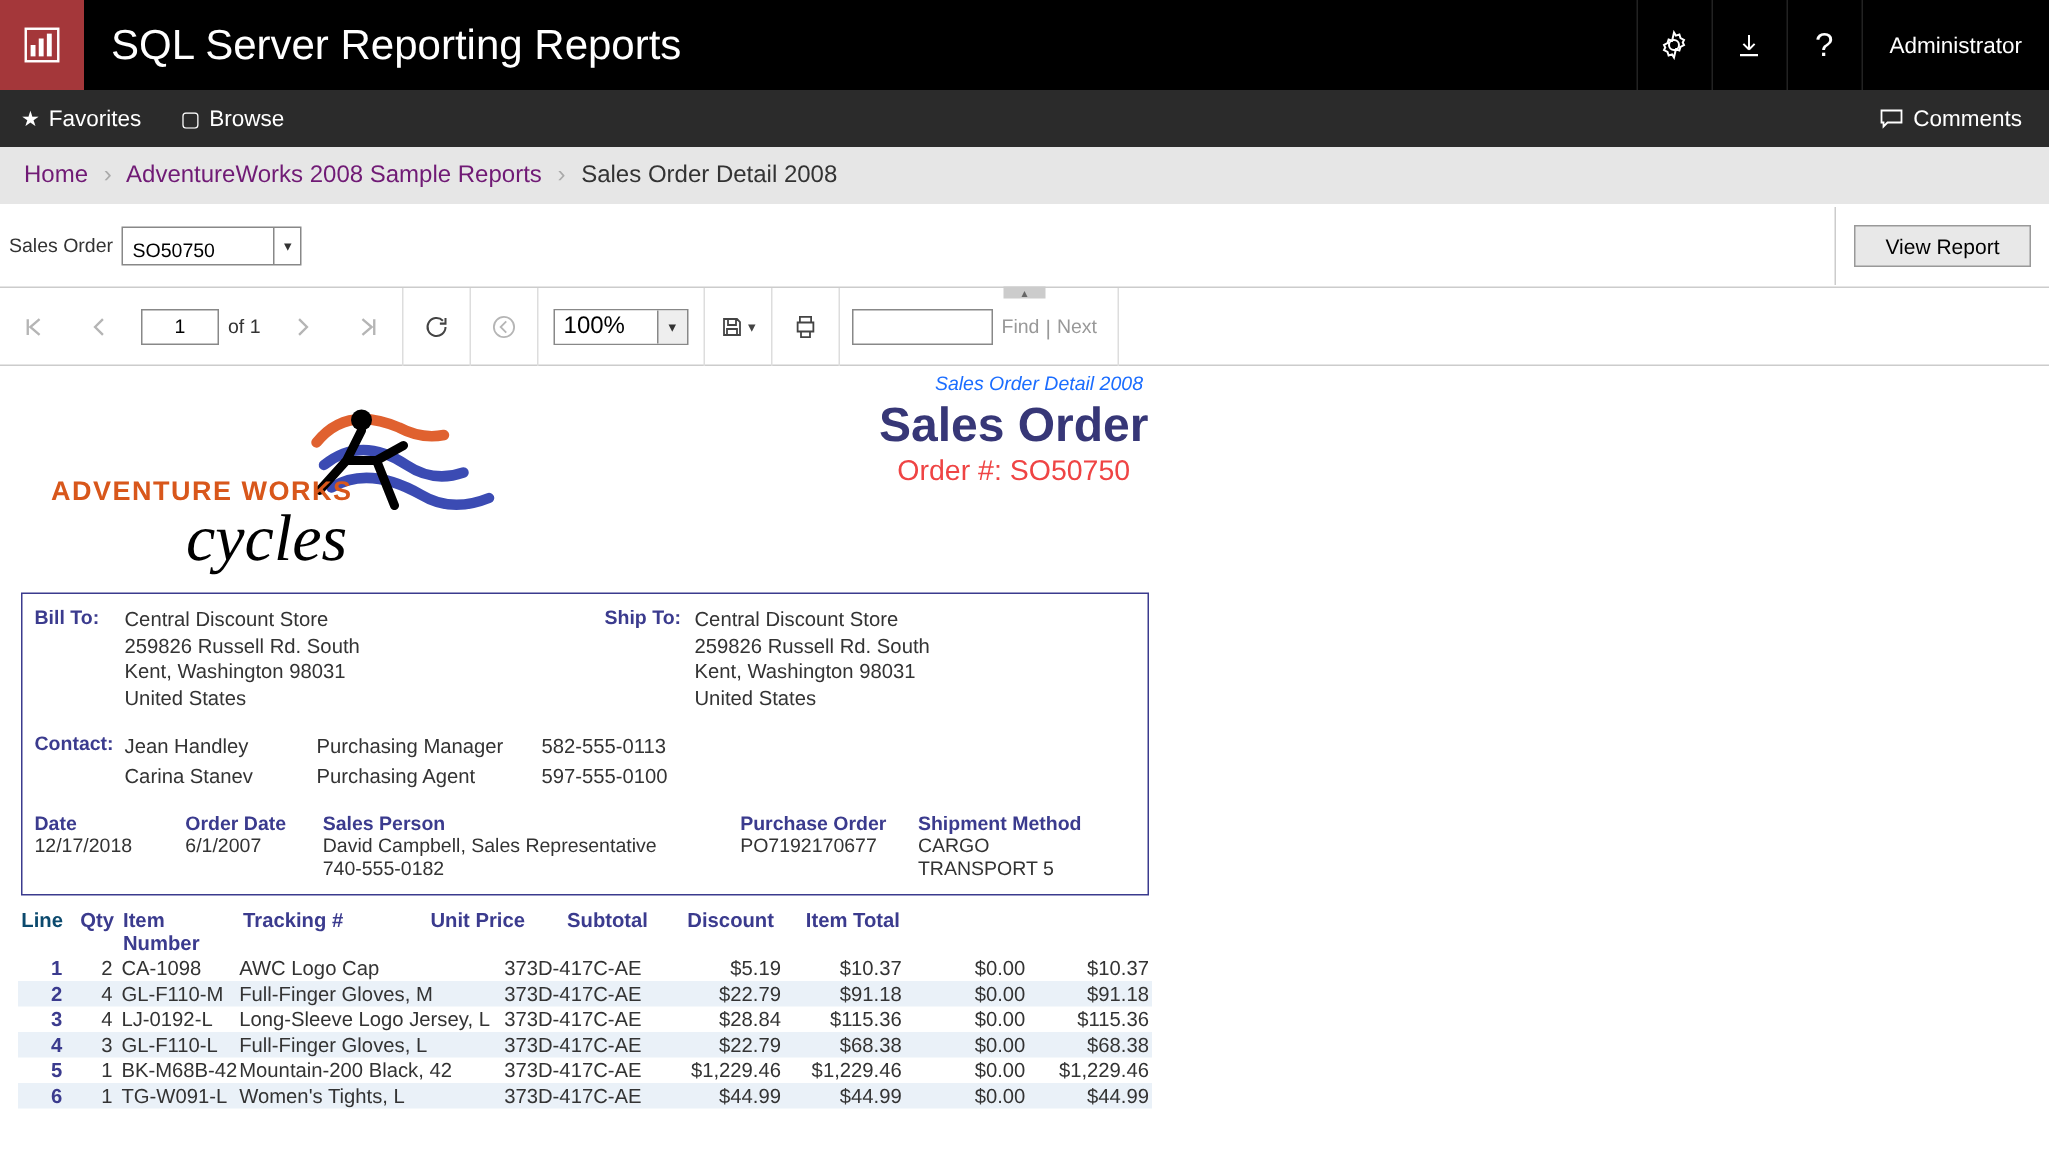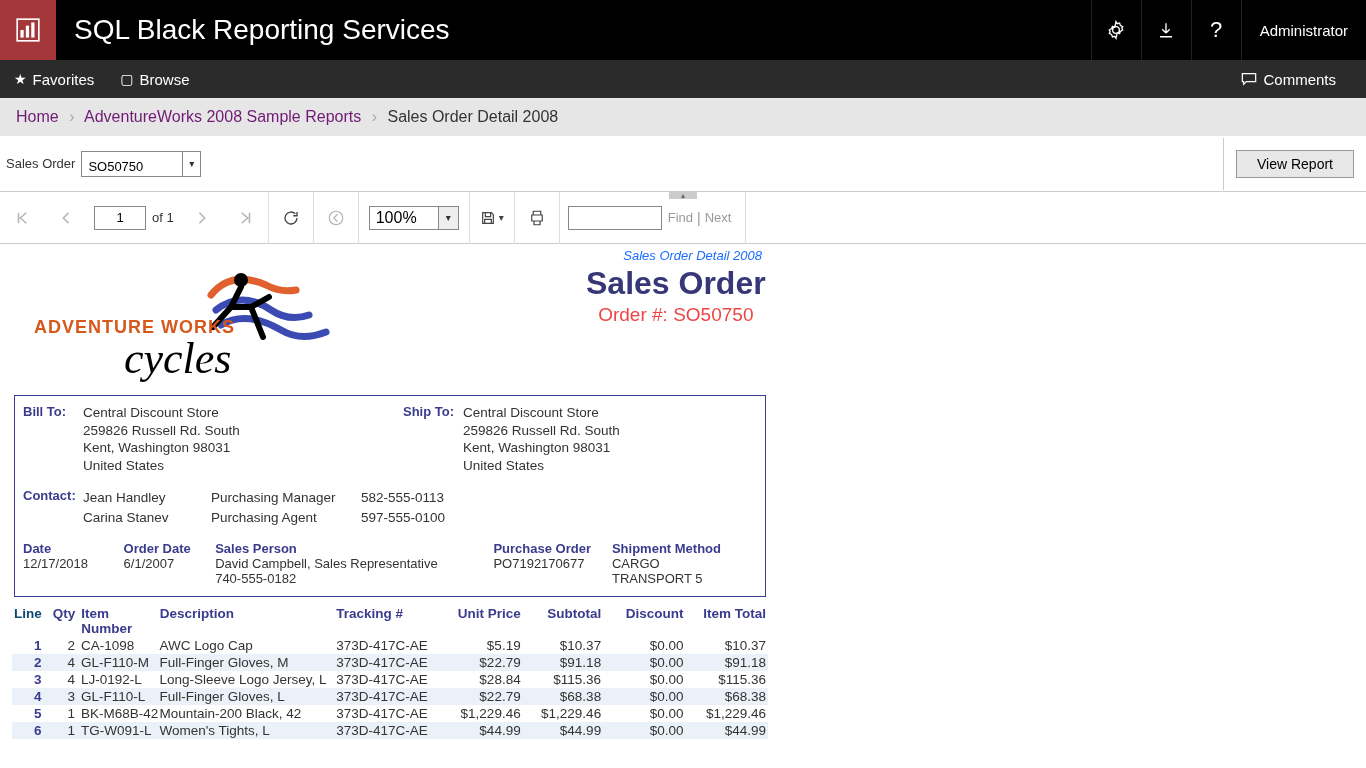--- a/index.html
+++ b/index.html
@@ -105,21 +105,21 @@
 
 <div class="header">
   <div class="logo-box">
     <svg viewBox="0 0 24 24">
         <rect x="2" y="2" width="20" height="20" fill="none" stroke="#fff" stroke-width="1.5"></rect>
         <rect x="5" y="12" width="3" height="7" fill="#fff"></rect>
         <rect x="10" y="8" width="3" height="11" fill="#fff"></rect>
         <rect x="15" y="5" width="3" height="14" fill="#fff"></rect>
       </svg>
   </div>
-  <div class="app-title">SQL Black Reporting Services</div>
+  <div class="app-title">SQL Server Reporting Reports</div>
   <div class="hdr-icon">
     <svg width="20" height="20" viewBox="0 0 24 24">
         <path fill="none" stroke="#fff" stroke-width="1.6" d="M12 8a4 4 0 100 8 4 4 0 000-8zM12 2l1.5 2.5 2.8-.9.9 2.8L20 8l-1 2 1 2-2.8 1.6-.9 2.8-2.8-.9L12 22l-1.5-2.5-2.8.9-.9-2.8L4 16l1-2-1-2 2.8-1.6.9-2.8 2.8.9z"></path>
       </svg>
   </div>
   <div class="hdr-icon">
     <svg width="18" height="18" viewBox="0 0 24 24">
         <path fill="none" stroke="#fff" stroke-width="1.8" d="M12 3v13m0 0l-5-5m5 5l5-5M4 21h16"></path>
       </svg>
   </div>
@@ -132,21 +132,21 @@
 <div class="subheader">
   <div class="sub-item">
     <span class="ic">★</span>
     <span>Favorites</span>
   </div>
   <div class="sub-item">
     <span class="ic">▢</span>
     <span>Browse</span>
   </div>
   <div class="sub-spacer"></div>
-  <div class="sub-item" style="margin-right:16px">
+  <div class="sub-item" style="margin-right:4px">
     <span class="ic">
       <svg width="16" height="14" viewBox="0 0 24 20">
           <path fill="none" stroke="#fff" stroke-width="1.8" d="M2 2h20v12H8l-4 4v-4H2z"></path>
         </svg>
     </span>
     <span>Comments</span>
   </div>
 </div>
 
 <div class="crumbs">
@@ -315,21 +315,20 @@
           <span>CARGO TRANSPORT 5</span>
         </div>
       </div>
     </div>
 
     <div class="items">
       <div class="hdr">
         <div class="c-line">Line</div>
         <div class="c-qty">Qty</div>
         <div class="c-item">Item Number</div>
-        <div class="c-desc">Description</div>
         <div class="c-track">Tracking #</div>
         <div class="c-price">Unit Price</div>
         <div class="c-sub">Subtotal</div>
         <div class="c-disc">Discount</div>
         <div class="c-tot">Item Total</div>
       </div>
       <div id="item-rows">
           <div class="row">
             <div class="c-line">1</div>
             <div class="c-qty">2</div>

